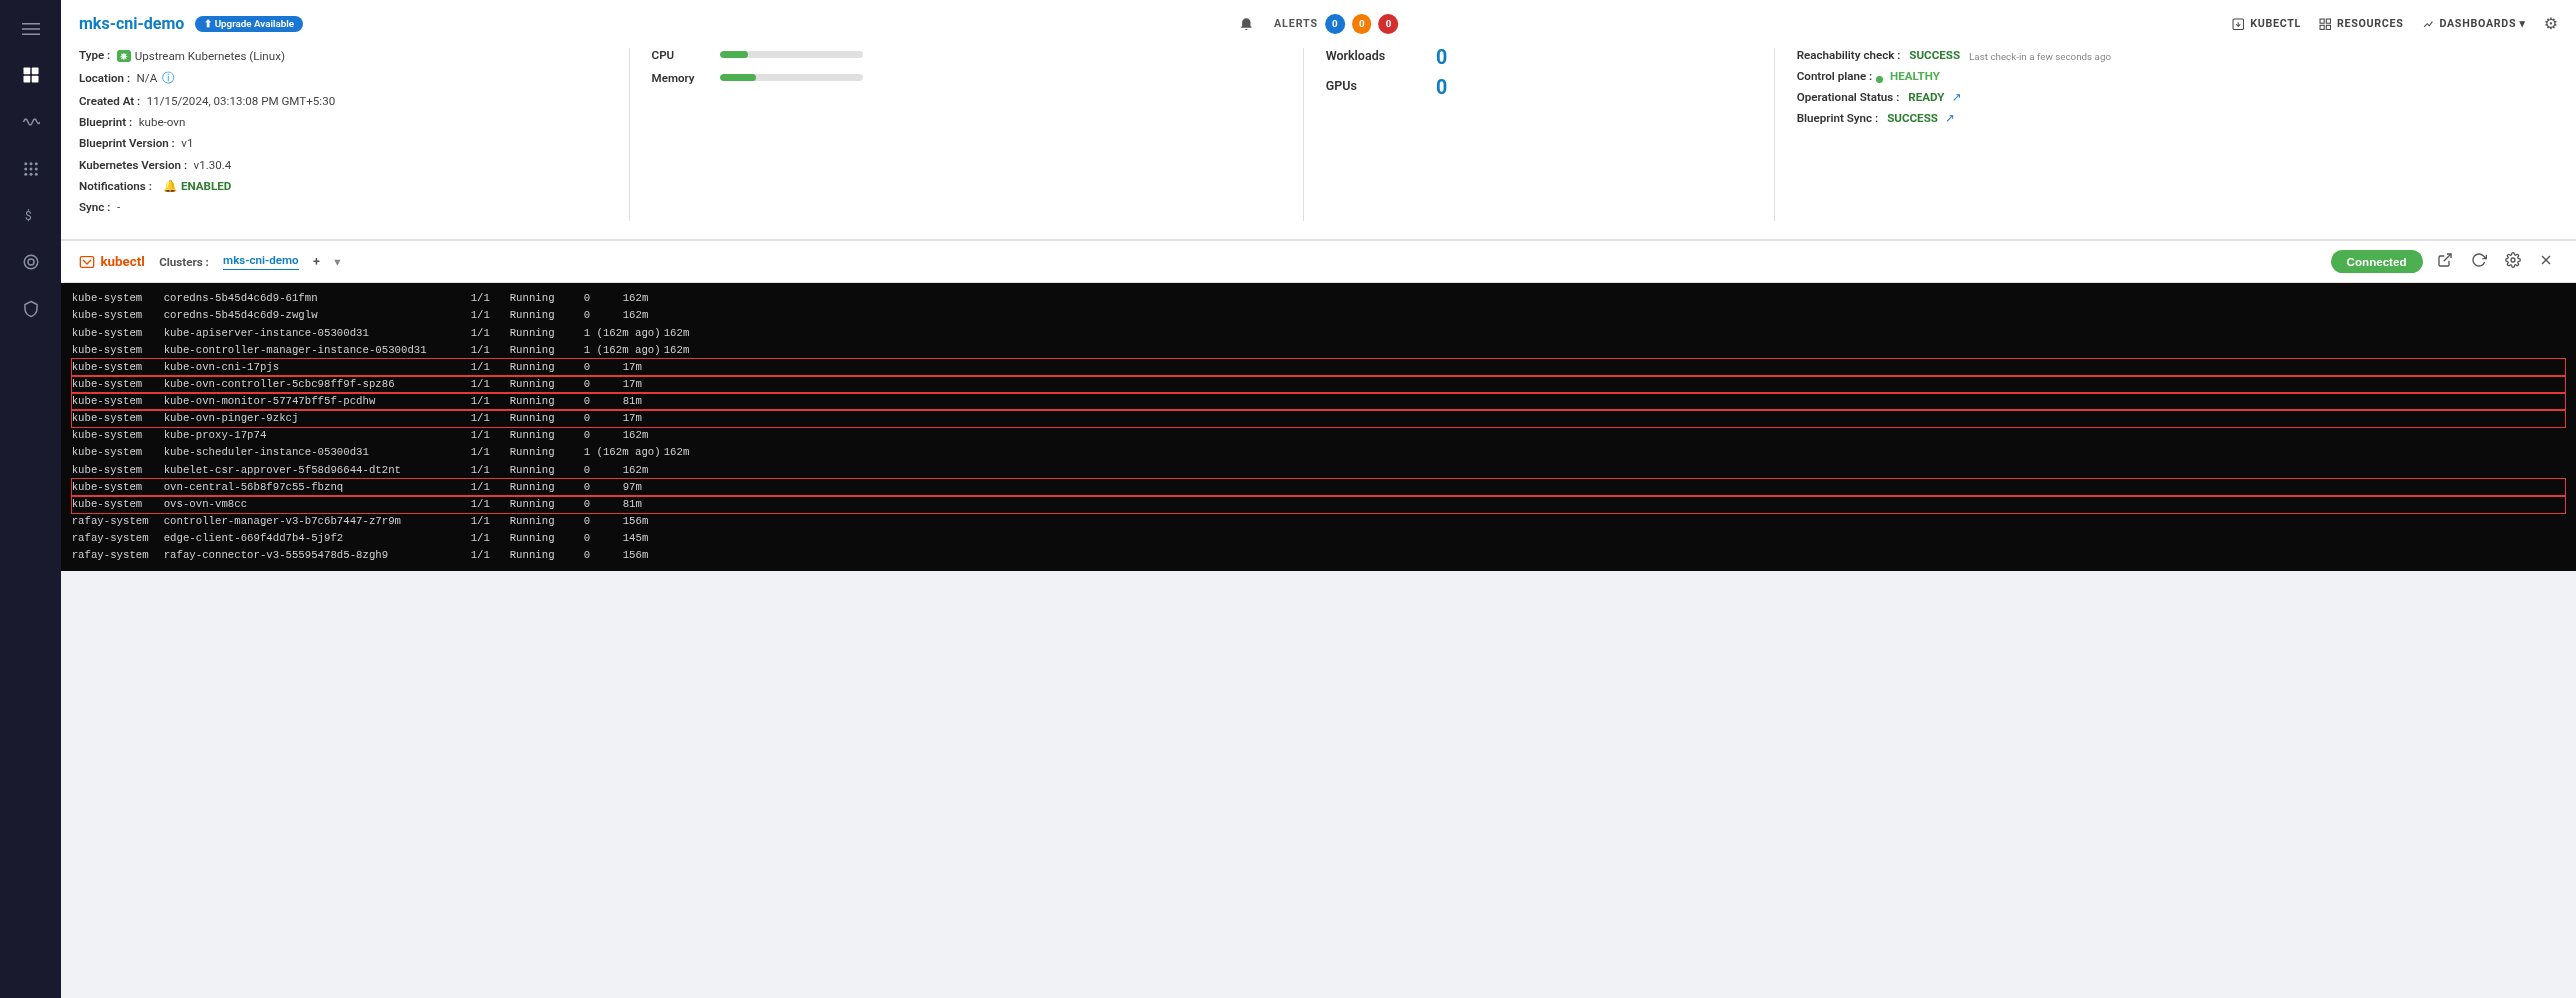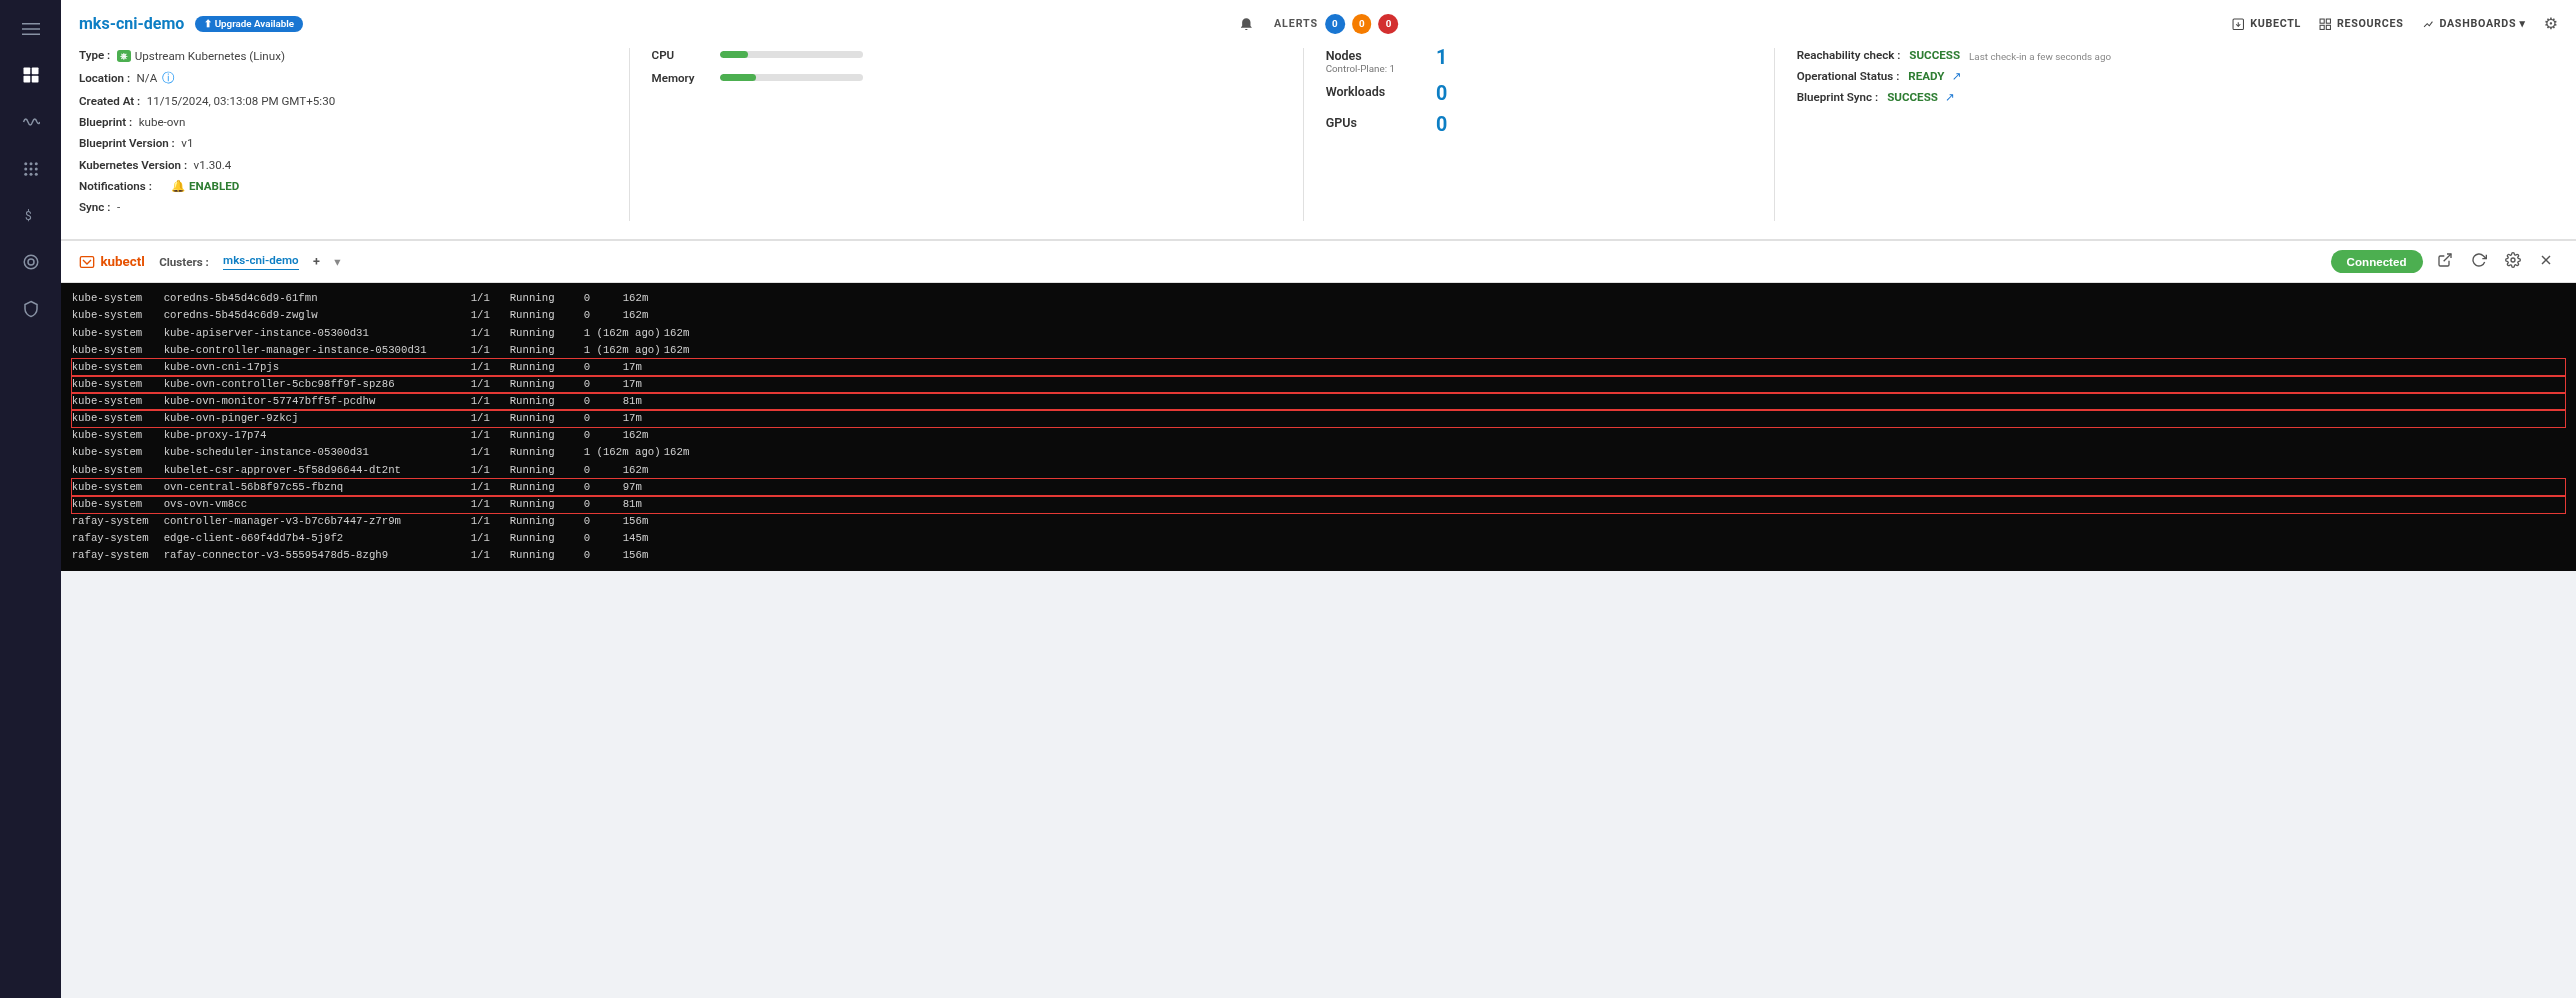--- a/index.html
+++ b/index.html
@@ -268,21 +268,21 @@
         <div class="detail-row">
           <strong>Blueprint Version :</strong>
           <span class="val" style="margin-left:3.6px;">v1</span>
         </div>
         <div class="detail-row">
           <strong>Kubernetes Version :</strong>
           <span class="val" style="margin-left:3.6px;">v1.30.4</span>
         </div>
         <div class="detail-row">
           <strong>Notifications :</strong>
-          <span class="val" style="margin-left:17px;color:#2e7d32;font-weight:700;">🔔 ENABLED</span>
+          <span class="val" style="margin-left:9px;color:#2e7d32;font-weight:700;">🔔 ENABLED</span>
         </div>
         <div class="detail-row">
           <strong>Sync :</strong>
           <span class="val" style="margin-left:3.6px;">-</span>
         </div>
       </div>
 
       <div class="detail-divider"></div>
 
       <div class="resource-col">
@@ -297,43 +297,41 @@
           <div class="progress-bar-bg">
             <div class="progress-bar-fill" style="width:25%"></div>
           </div>
         </div>
       </div>
 
       <div class="detail-divider"></div>
 
       <div class="stats-col">
         <div class="stat-row">
-          <div>
-            <div class="stat-label">Nodes</div>
-            <div class="stat-sub">Control-Plane: 1</div>
-          </div>
-          <div class="stat-value" style="margin-left:21.4px;">1</div>
-        </div>
-        <div class="stat-row">
           <div class="stat-label">Workloads</div>
           <div class="stat-value" style="margin-left:21.4px;">0</div>
         </div>
         <div class="stat-row">
           <div class="stat-label">GPUs</div>
           <div class="stat-value" style="margin-left:21.4px;">0</div>
         </div>
       </div>
 
       <div class="detail-divider"></div>
 
       <div class="status-col">
         <div class="status-row">
           <span class="status-label">Reachability check :</span>
           <span class="status-val success" style="margin-left:5.4px;">SUCCESS</span>
           <span class="status-desc">Last check-in  a few seconds ago</span>
+        </div>
+        <div class="status-row">
+          <span class="status-label">Control plane :</span>
+          <span class="dot-healthy"></span>
+          <span class="status-val healthy">HEALTHY</span>
         </div>
         <div class="status-row">
           <span class="status-label">Operational Status :</span>
           <span class="status-val ready" style="margin-left:5.4px;">READY</span>
           <span style="color:#1976d2;margin-left:3.6px;cursor:pointer;">↗</span>
         </div>
         <div class="status-row">
           <span class="status-label">Blueprint Sync :</span>
           <span class="status-val success" style="margin-left:5.4px;">SUCCESS</span>
           <span style="color:#1976d2;margin-left:3.6px;cursor:pointer;">↗</span>

